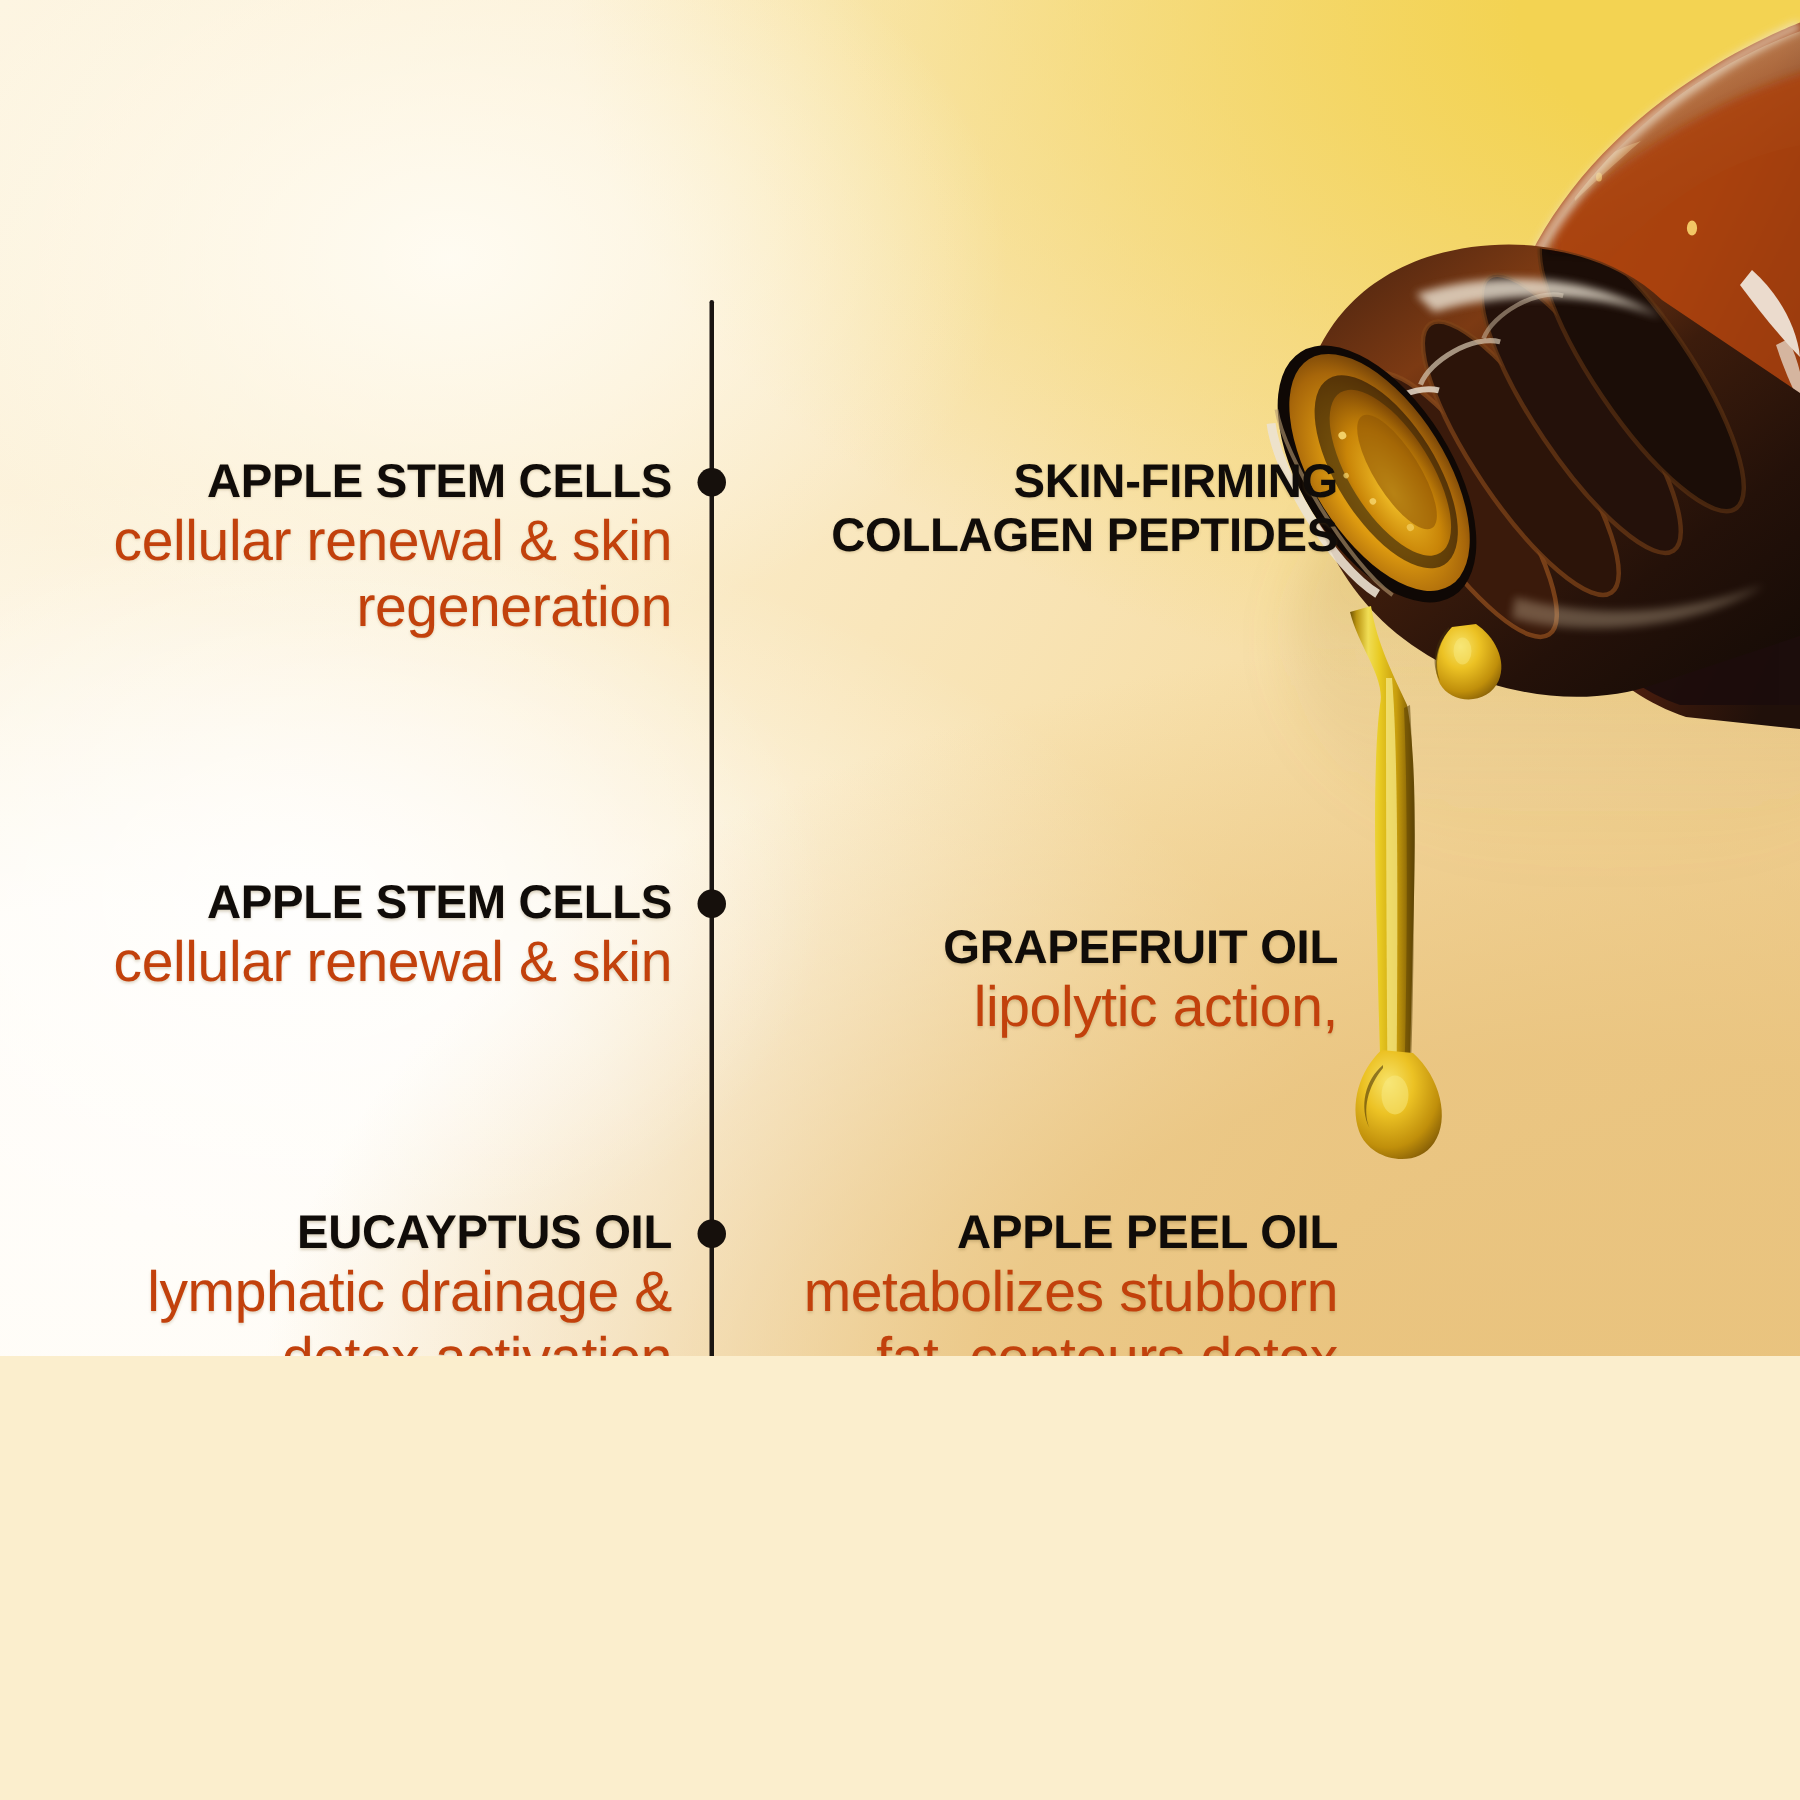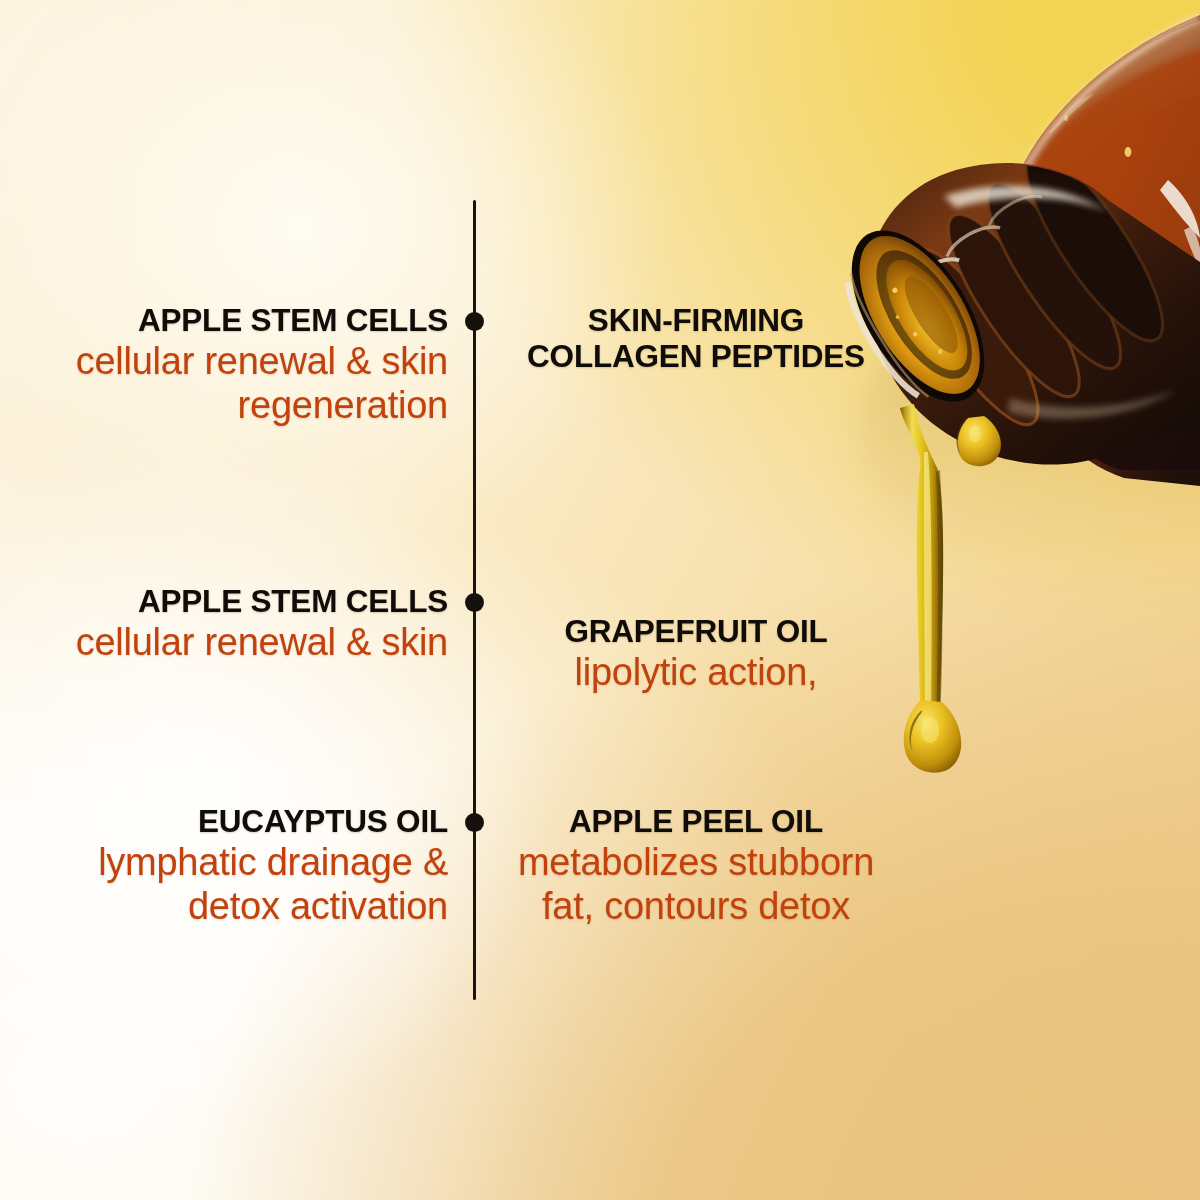--- a/index.html
+++ b/index.html
@@ -5,21 +5,21 @@
 <style>
   * { margin:0; padding:0; box-sizing:border-box; }
   html,body { width:1200px; height:1200px; overflow:hidden; }
   body {
     font-family:"Liberation Sans", sans-serif;
     background:#fbeecd;
     position:relative;
   }
 
   
-  #stage { position:absolute; inset:0; width:1200px; height:1200px; overflow:hidden; }
+  #stage { position:absolute; inset:0; width:1200px; height:904px; overflow:hidden; }
 
   .bg-base {
     position:absolute; inset:0;
     background:
       radial-gradient(120% 95% at 100% 0%,   #f2d14f 0%,  #f2d14f 14%, rgba(242,209,79,0) 58%),
       radial-gradient(105% 80% at 86% 100%,  #e9c481 0%,  rgba(233,196,129,0.85) 30%, rgba(233,196,129,0) 68%),
       radial-gradient(90% 75% at 10% 88%,    #fffdf8 0%,  rgba(255,253,248,0.9) 32%, rgba(255,253,248,0) 72%),
       linear-gradient(118deg, #fcf3de 0%, #fbeccb 34%, #f7dfa8 62%, #f3d храм 62%, #eecb8b 100%);
   }
   
@@ -54,21 +54,21 @@
   .bullet {
     position:absolute; left:465px;
     width:19px; height:19px; border-radius:50%;
     background:#16100c;
   }
   .bullet.b1 { top:312px; }
   .bullet.b2 { top:593px; }
   .bullet.b3 { top:813px; }
 
   .col-left  { position:absolute; left:40px;  width:408px; text-align:right; }
-  .col-right { position:absolute; left:500px; width:392px; text-align:center;  }
+  .col-right { position:absolute; left:500px; width:392px; text-align:right;  }
 
   .ing-title {
     font-size:31.5px;
     font-weight:700;
     letter-spacing:-0.2px;
     line-height:1.13;
     color:#100c09;
     text-shadow:0 1px 2px rgba(120,95,40,0.28);
   }
   .ing-desc {

